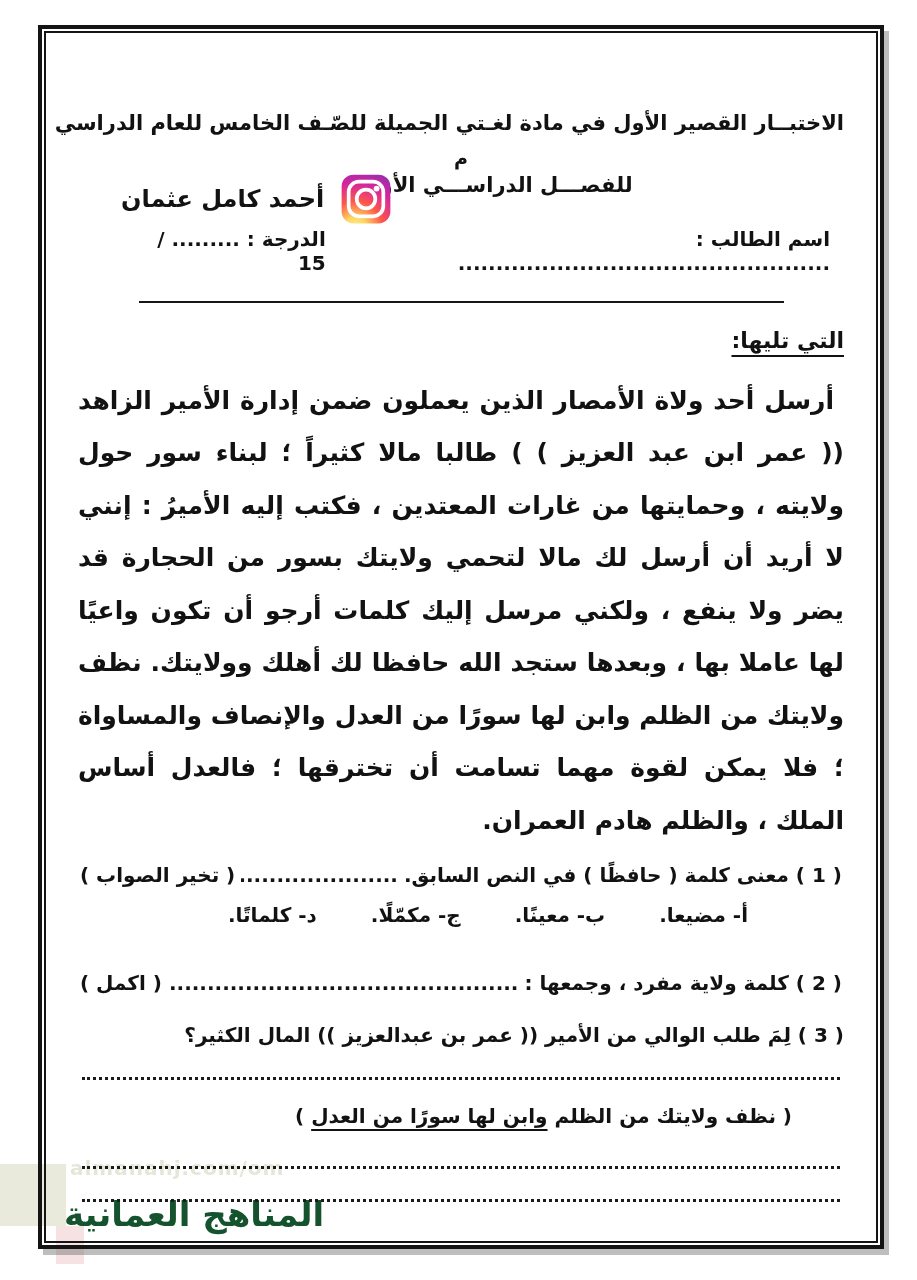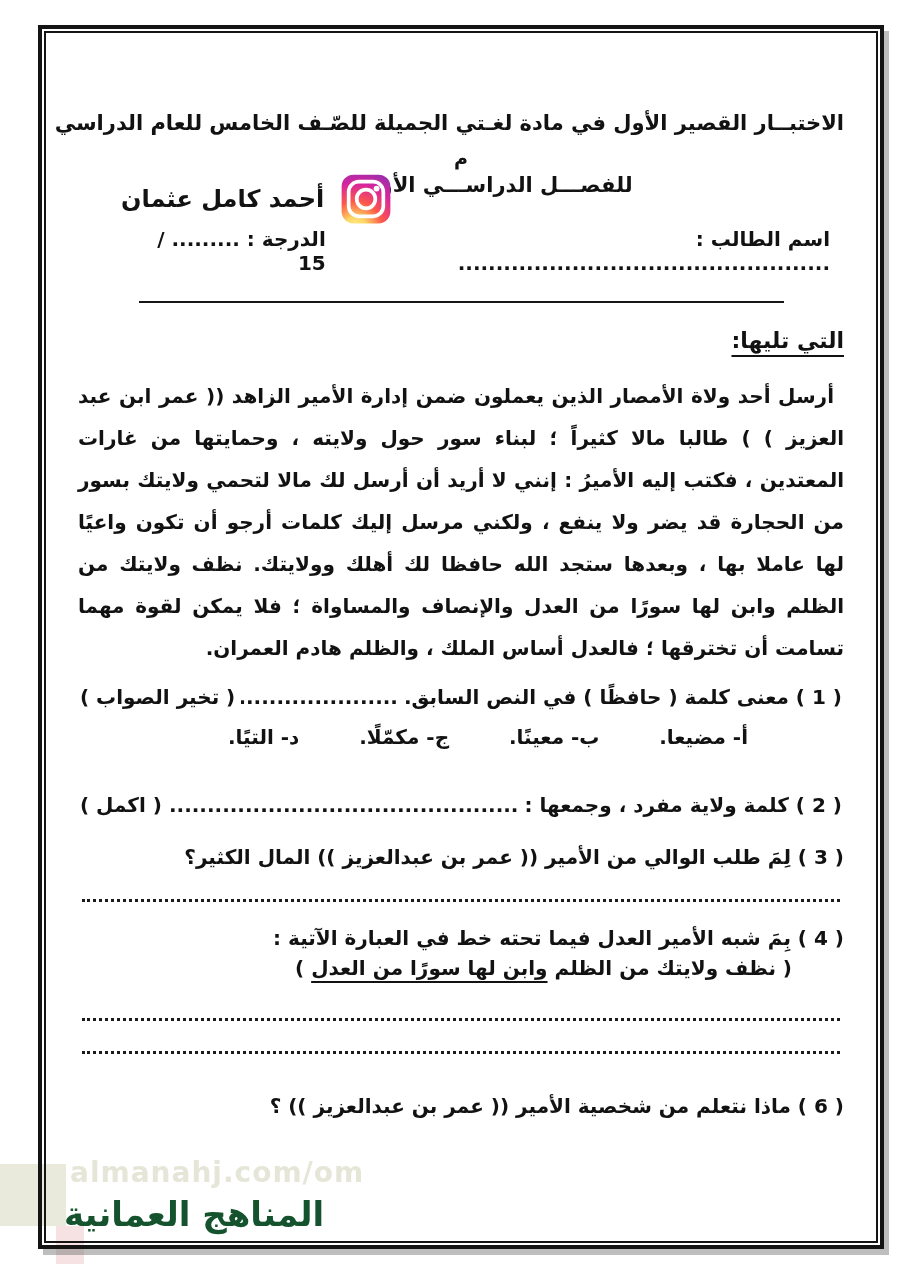--- a/index.html
+++ b/index.html
@@ -4,21 +4,21 @@
 <style>
   html,body{margin:0;padding:0;background:#ffffff;}
   .page{
     position:relative;width:917px;height:1280px;background:#ffffff;overflow:hidden;
     font-family:"DejaVu Sans",sans-serif;color:#121212;direction:rtl;
   }
   
   .wm-block1{position:absolute;left:0;top:1164px;width:66px;height:62px;background:#e9e9dc;z-index:0;}
   .wm-block2{position:absolute;left:56px;top:1226px;width:28px;height:38px;background:#f6e2e2;z-index:0;}
   .wm-site{position:absolute;left:70px;top:1156px;z-index:0;direction:ltr;
-    font-size:28px;font-weight:700;color:#e6e6d8;letter-spacing:1px;}
+    font-size:20px;font-weight:700;color:#e6e6d8;letter-spacing:1px;}
   .wm-brand{position:absolute;left:64px;top:1194px;z-index:0;
     font-size:34px;font-weight:700;color:#14532d;}
   
   .frame{position:absolute;left:38px;top:25px;width:838px;height:1216px;z-index:1;
     border:4px solid #141414;box-shadow:5px 6px 0 rgba(110,110,110,.45);}
   .frame-inner{position:absolute;inset:2px;border:2px solid #141414;}
   .content{position:absolute;inset:0;padding:0 32px;overflow:hidden;}
   
   .header{position:relative;padding-top:78px;}
   .exam-title{text-align:center;font-size:21px;font-weight:700;white-space:nowrap;}
@@ -28,21 +28,21 @@
   .teacher-name{font-size:24px;font-weight:700;letter-spacing:0;}
   .ig{width:52px;height:52px;display:block;}
   
   .student-row{display:flex;justify-content:space-between;align-items:baseline;
     margin-top:30px;padding:0 14px 0 48px;font-size:20px;font-weight:700;}
   .rule{border:none;border-top:2px solid #161616;width:645px;margin:26px auto 0;}
   
   .section-heading{margin-top:18px;font-size:22px;font-weight:700;line-height:1.8;
     text-decoration:underline;text-decoration-thickness:2px;text-underline-offset:7px;}
   
-  .passage{margin-top:14px;font-size:20px;font-weight:700;line-height:2.1;
+  .passage{margin-top:14px;font-size:25px;font-weight:700;line-height:2.1;
     text-align:justify;text-indent:10px;}
   
   .q{font-size:20px;font-weight:700;}
   .q-row{display:flex;align-items:baseline;margin-top:16px;padding:0 2px;}
   .q-row .dots-fill{flex:1;overflow:hidden;white-space:nowrap;margin:0 6px;font-weight:700;}
   .options{display:flex;justify-content:space-between;margin-top:16px;padding:0 96px 0 150px;
     font-size:20px;font-weight:700;}
   .q3{margin-top:28px;padding-left:60px;}
   .q4{margin-top:24px;}
   .q4-line2{margin-top:6px;padding-right:52px;}
@@ -106,34 +106,33 @@
 
         <div class="q q-row">
           <span>( 1 ) معنى كلمة ( حافظًا ) في النص السابق.</span>
           <span class="dots-fill">....................................................................</span>
           <span>( تخير الصواب )</span>
         </div>
         <div class="options">
           <span>أ- مضيعا.</span>
           <span>ب- معينًا.</span>
           <span>ج- مكمّلًا.</span>
-          <span>د- التيًا.</span>
+          <span>د- كلماتًا.</span>
         </div>
 
         <div class="q q-row" style="margin-top:44px;">
           <span>( 2 ) كلمة ولاية مفرد ، وجمعها :</span>
           <span class="dots-fill">............................................................................................</span>
           <span>( اكمل )</span>
         </div>
 
         <div class="q q3">( 3 ) لِمَ طلب الوالي من الأمير (( عمر بن عبدالعزيز )) المال الكثير؟</div>
         <div class="ansline"></div>
 
         <div class="q q4">
-          <div>( 4 ) بِمَ شبه الأمير العدل فيما تحته خط في العبارة الآتية :</div>
           <div class="q4-line2">
             <span>( نظف ولايتك من الظلم </span><span class="u">وابن لها سورًا من العدل</span><span> )</span>
           </div>
         </div>
         <div class="ansline after-q4"></div>
 
         <div class="ansline"></div>
 
         <div class="q q6">( 6 ) ماذا نتعلم من شخصية الأمير (( عمر بن عبدالعزيز )) ؟</div>
 

